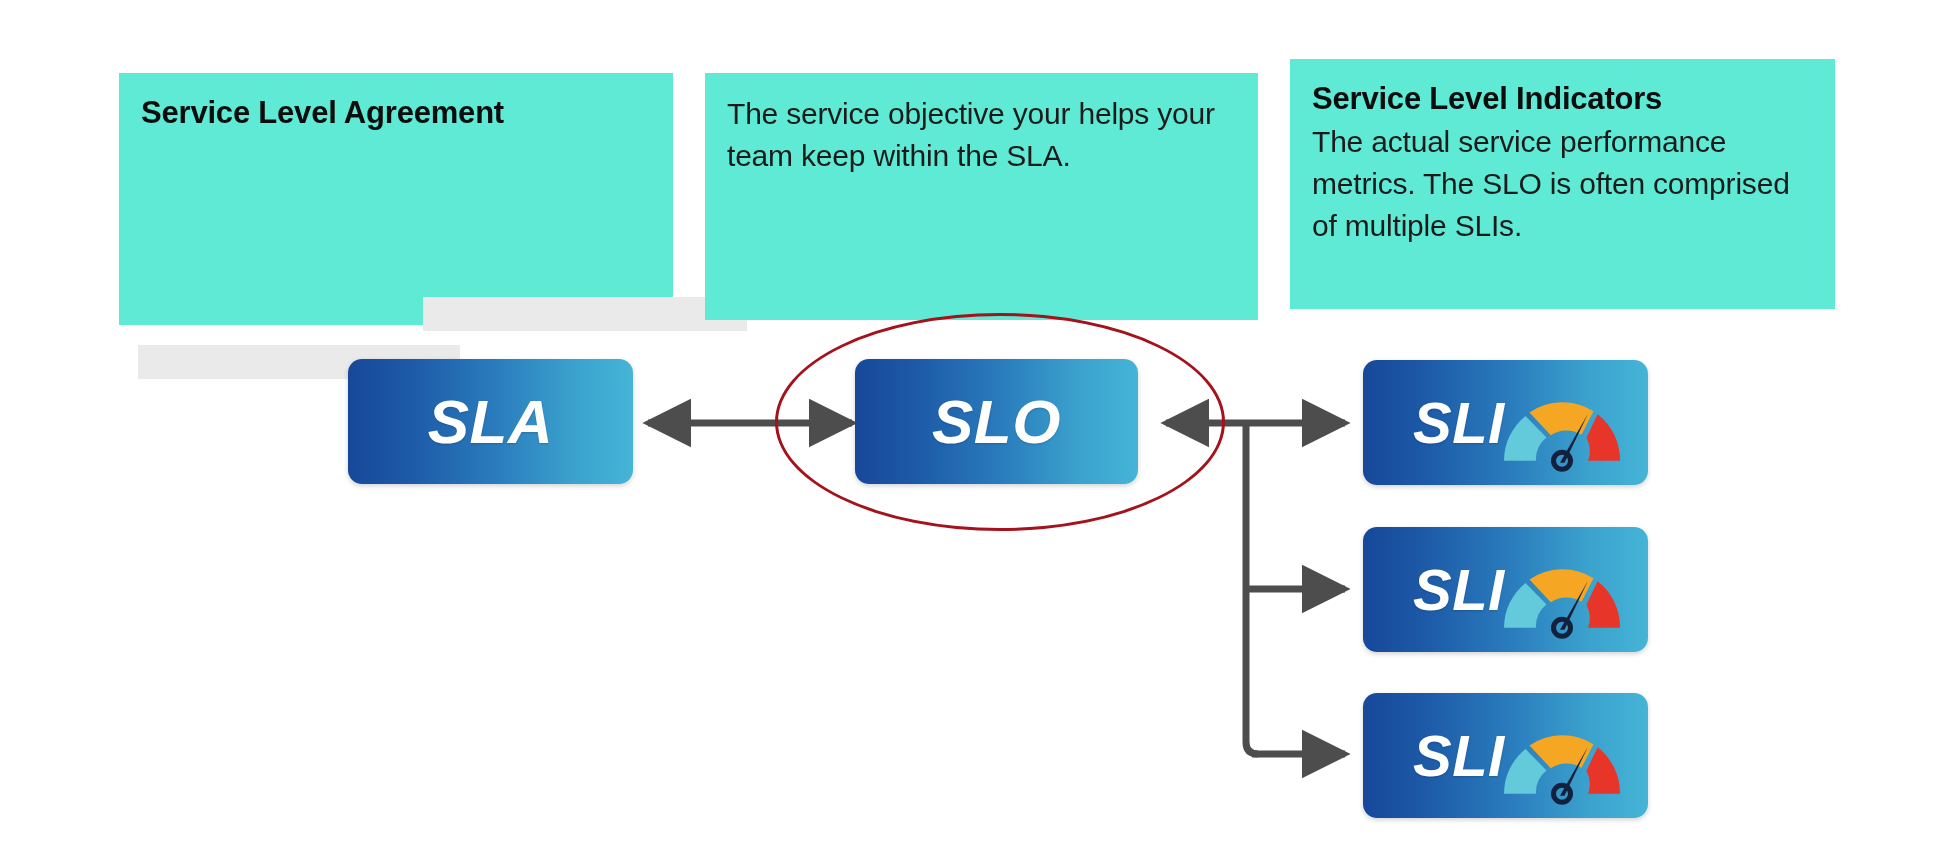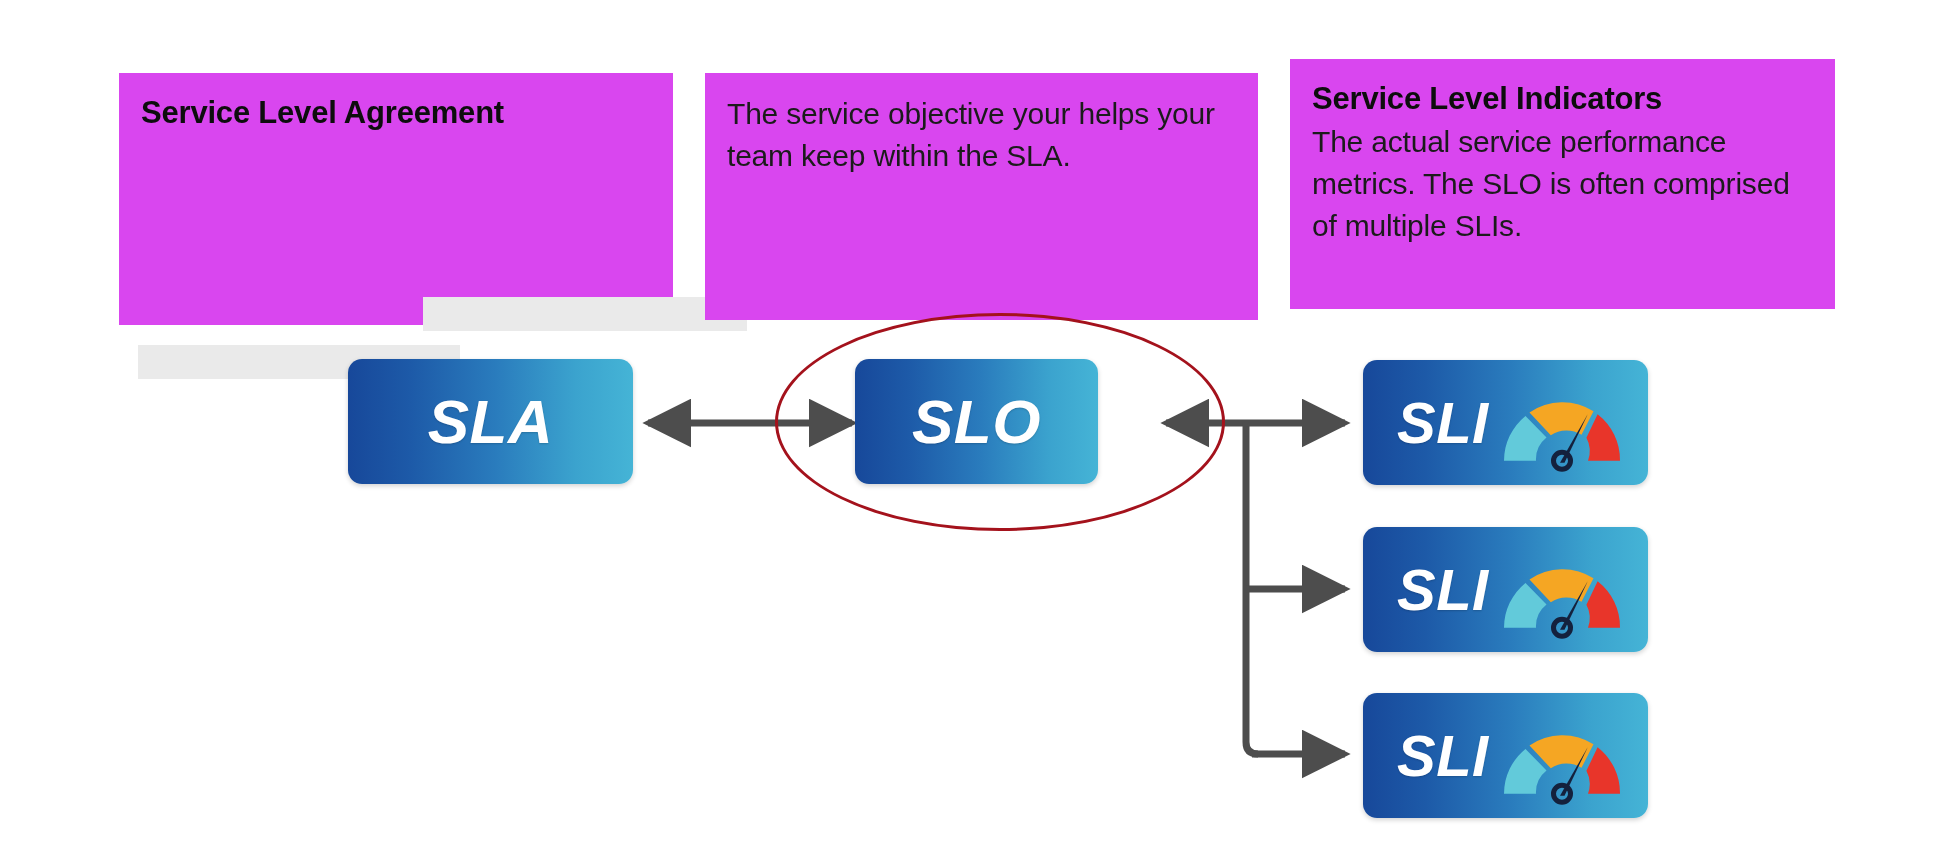--- a/index.html
+++ b/index.html
@@ -15,21 +15,21 @@
     position: relative;
     width: 1960px;
     height: 862px;
     background: #ffffff;
     overflow: hidden;
   }
 
   
   .def-card {
     position: absolute;
-    background: #d946ef;
+    background: #5eead4;
     box-sizing: border-box;
     padding: 20px 22px 16px 22px;
   }
   .def-title {
     font-family: "Liberation Sans", sans-serif;
     font-weight: bold;
     font-size: 31px;
     line-height: 40px;
     color: #0d0d0d;
     letter-spacing: -0.2px;
@@ -65,21 +65,21 @@
     font-family: "Liberation Sans", sans-serif;
     font-weight: bold;
     color: #ffffff;
     letter-spacing: 0.5px;
     text-shadow: 0 1px 2px rgba(0,0,0,0.18);
     line-height: 1;
   }
   .node-wide { justify-content: center; }
   .node-wide .node-label { font-size: 62px; }
 
-  .node-sli { justify-content: flex-start; padding-left: 34px; }
+  .node-sli { justify-content: flex-start; padding-left: 50px; }
   .node-sli .node-label { font-size: 58px; }
   .gauge-wrap {
     position: absolute;
     right: 18px;
     top: 50%;
     transform: translateY(-46%);
     width: 136px;
     height: 92px;
   }
   svg.conn-svg { position: absolute; left: 0; top: 0; overflow: visible; }
@@ -135,21 +135,21 @@
       <line x1="1246" y1="423" x2="1345" y2="423" stroke="#4d4d4d" stroke-width="7" marker-end="url(#arrowRight)"></line>
       <line x1="1246" y1="589" x2="1345" y2="589" stroke="#4d4d4d" stroke-width="7" marker-end="url(#arrowRight)"></line>
       <line x1="1252" y1="754" x2="1345" y2="754" stroke="#4d4d4d" stroke-width="7" marker-end="url(#arrowRight)"></line>
     </g>
   </svg>
 
   <div class="node node-wide" style="left:348px; top:359px; width:285px; height:125px;">
     <span class="node-label">SLA</span>
   </div>
 
-  <div class="node node-wide" style="left:855px; top:359px; width:243px; height:125px;">
+  <div class="node node-wide" style="left:855px; top:359px; width:283px; height:125px;">
     <span class="node-label">SLO</span>
   </div>
 
   <div class="node node-sli" style="left:1363px; top:360px; width:285px; height:125px;">
     <span class="node-label">SLI</span>
     <span class="gauge-wrap">
       <svg viewBox="0 0 136 92" width="136" height="92" aria-hidden="true">
         <path d="M10,80 A58,58 0 0 1 31.5,35.2 L52.5,56.8 A28,28 0 0 0 42,80 Z" fill="#62cada"></path>
         <path d="M35.5,31.8 A58,58 0 0 1 99.5,30.6 L87.5,54.1 A28,28 0 0 0 56.8,54.6 Z" fill="#f5a623"></path>
         <path d="M103.6,33.6 A58,58 0 0 1 126,80 L94,80 A28,28 0 0 0 92.4,57.1 Z" fill="#e8352a"></path>

